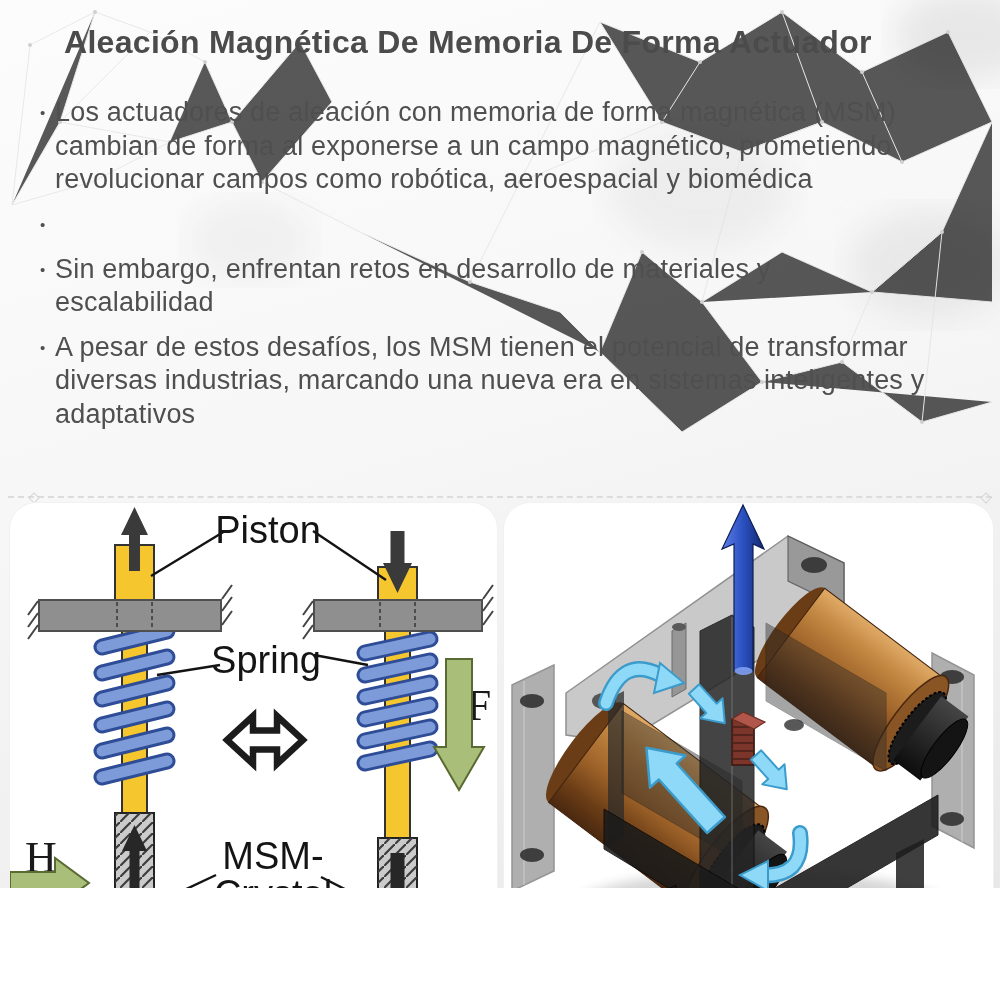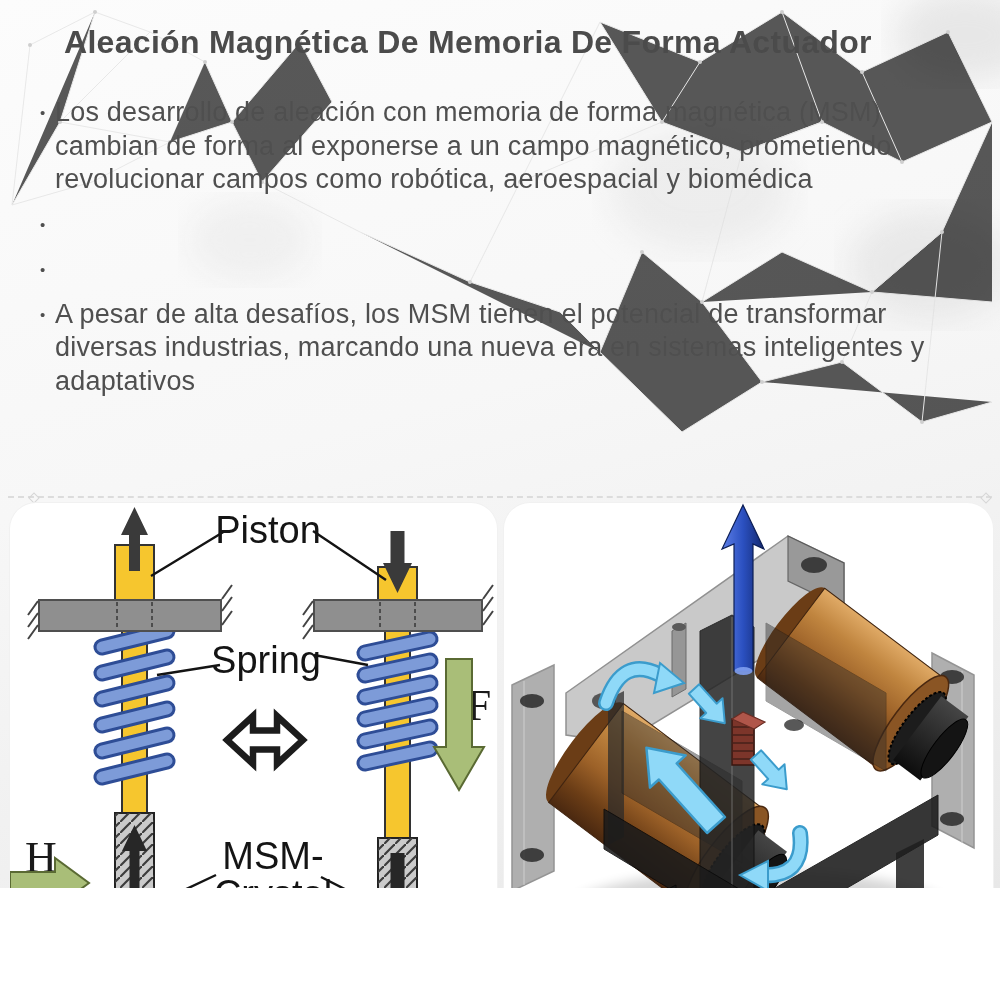--- a/index.html
+++ b/index.html
@@ -85,33 +85,35 @@
         <circle cx="520" cy="182" r="2"></circle>
       <circle cx="470" cy="282" r="2"></circle>
     </g>
   </svg>
 
   <h1 class="title">Aleación Magnética De Memoria De Forma Actuador</h1>
 
   <ul class="bullets">
     <li class="bullet">
       <span class="dot">•</span>
-      <span class="btext">Los desarrollo de aleación con memoria de forma magnética (MSM)
+      <span class="btext">Los actuadores de aleación con memoria de forma magnética (MSM)
 cambian de forma al exponerse a un campo magnético, prometiendo
 revolucionar campos como robótica, aeroespacial y biomédica</span>
     </li>
     <li class="bullet">
       <span class="dot">•</span>
     </li>
     <li class="bullet">
       <span class="dot">•</span>
+      <span class="btext">Sin embargo, enfrentan retos en desarrollo de materiales y
+escalabilidad</span>
     </li>
     <li class="bullet">
       <span class="dot">•</span>
-      <span class="btext">A pesar de alta desafíos, los MSM tienen el potencial de transformar
+      <span class="btext">A pesar de estos desafíos, los MSM tienen el potencial de transformar
 diversas industrias, marcando una nueva era en sistemas inteligentes y
 adaptativos</span>
     </li>
   </ul>
 
   <div class="divider"></div>
 
   <div class="panels">
 
     <div class="panel left">

